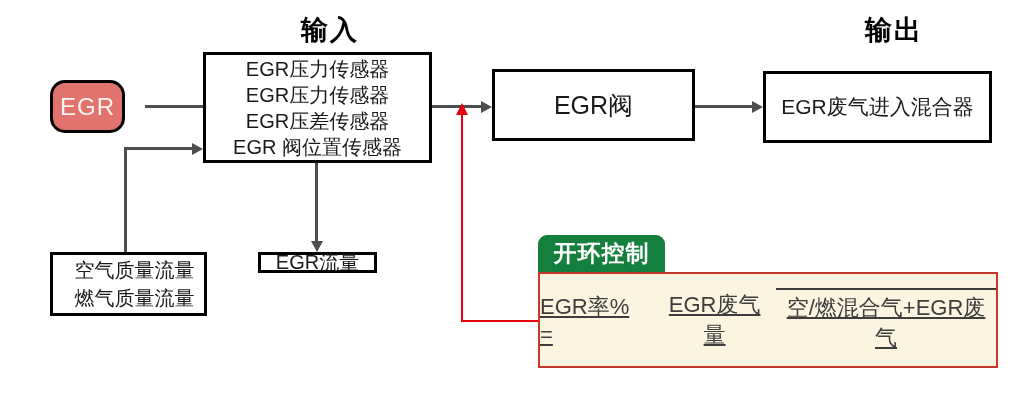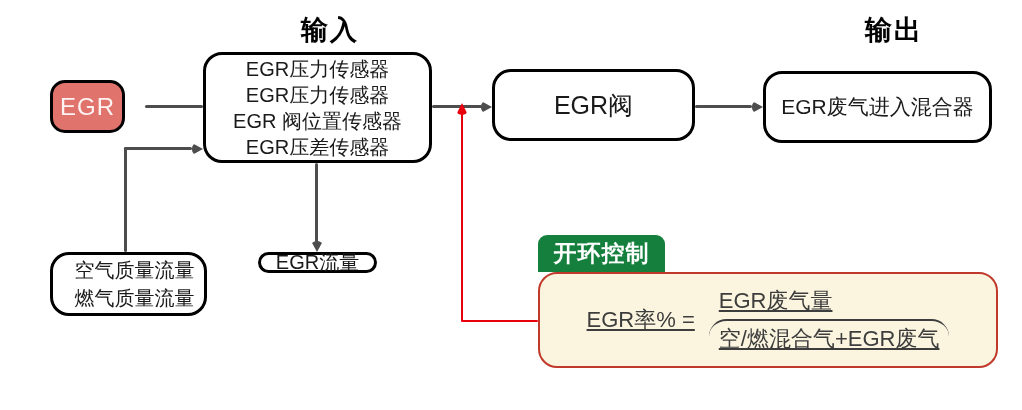--- a/index.html
+++ b/index.html
@@ -1,15 +1,15 @@
 <!DOCTYPE html>
 <html><head>
 <meta charset="utf-8">
 <style>
-  * { margin: 0; padding: 0; box-sizing: border-box; border-radius: 19px; }
+  * { margin: 0; padding: 0; box-sizing: border-box; }
   html, body { background: #ffffff; }
   body { font-family: "Liberation Sans", "DejaVu Sans", sans-serif; }
   .canvas {
     position: relative;
     width: 1022px;
     height: 410px;
     background: #ffffff;
     overflow: hidden;
   }
   .heading {
@@ -112,22 +112,22 @@
     display: flex;
     align-items: center;
     justify-content: center;
     gap: 14px;
     color: #3d3d3d;
     font-size: 22px;
     text-decoration: underline;
   }
   .frac {
     display: inline-flex;
-    flex-direction: column;
-    align-items: flex-start;
+    flex-direction: row;
+    align-items: flex-end;
     text-align: center;
   }
   .frac .num { padding: 0 10px 3px; }
   .frac .den { border-top: 2px solid #3d3d3d; padding: 3px 10px 0; }
   .mult { font-size: 23px; }
 </style>
 </head>
 <body>
 
 <div class="canvas">
@@ -135,22 +135,22 @@
   <div class="heading" id="h-input">输入</div>
   <div class="heading" id="h-output">输出</div>
 
   <div class="node" id="egr-pill">
     <span>EGR</span>
   </div>
 
   <div class="node" id="sensors-box">
     <span>EGR压力传感器</span>
     <span>EGR压力传感器</span>
+    <span>EGR压差传感器</span>
     <span>EGR 阀位置传感器</span>
-    <span>EGR压差传感器</span>
   </div>
 
   <div class="node" id="valve-box">
     <span>EGR阀</span>
   </div>
 
   <div class="node" id="output-box">
     <span>EGR废气进入混合器</span>
   </div>
 

